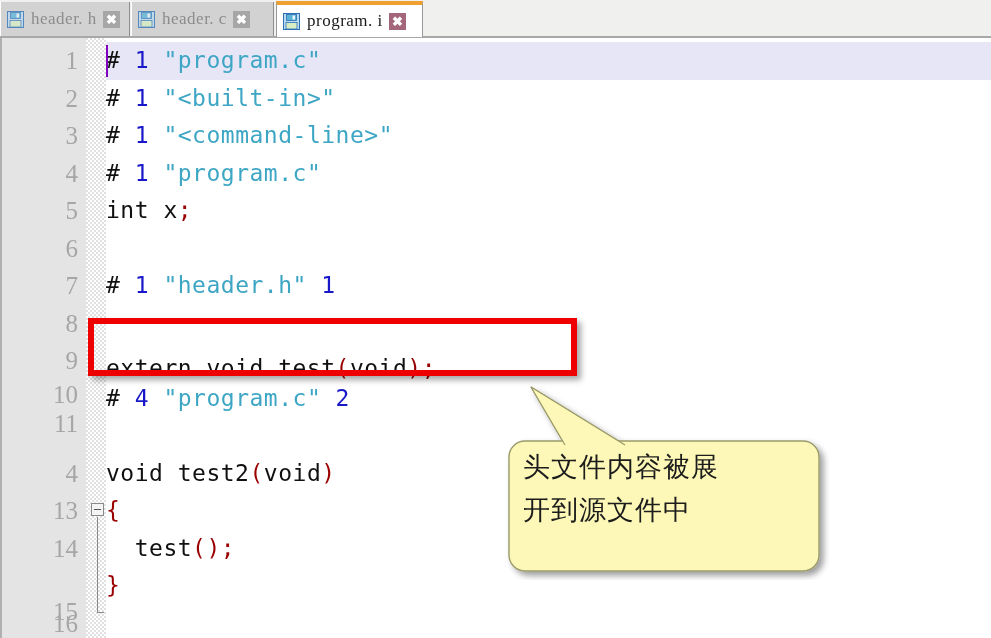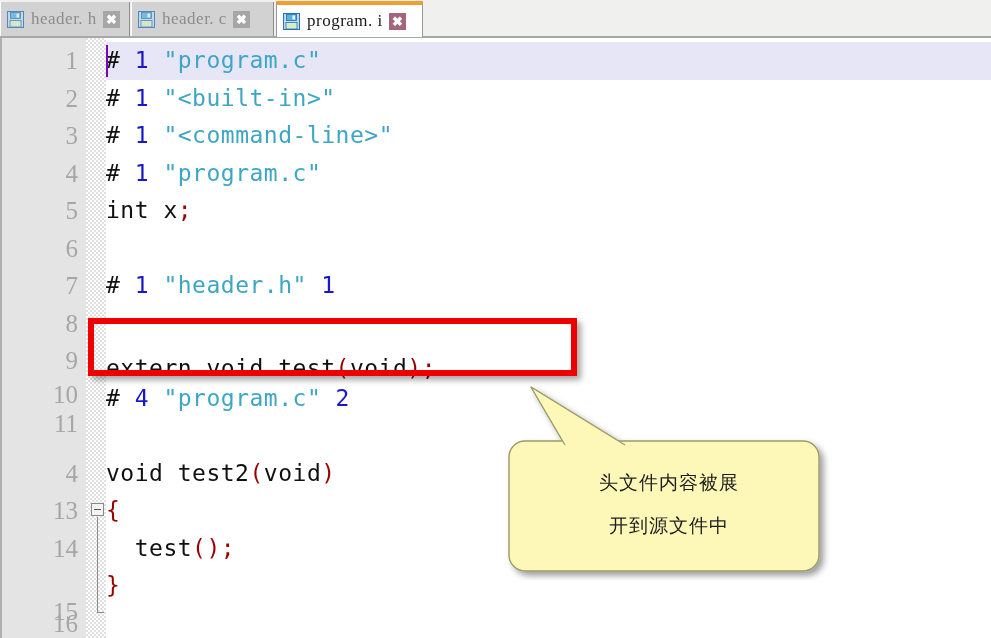--- a/index.html
+++ b/index.html
@@ -194,27 +194,26 @@
     left: 505px; top: 383px;
     width: 328px; height: 197px;
     z-index: 7;
   }
   #callout svg { display: block; }
   #callout-text {
     position: absolute;
     left: 18px;
     top: 62px;
     width: 292px;
-    text-align: center;
+    text-align: left;
     font-family: "DejaVu Sans", sans-serif;
-    font-size: 19px;
+    font-size: 27px;
     line-height: 43px;
     color: #1c1c1c;
     letter-spacing: 1px;
-    margin-top: 16px;
   }
 </style>
 </head>
 <body>
 
 <div id="app">
 
   <div id="tabbar">
       <div class="tab inactive" style="left: 0px; width: 130px;">
         <span class="tab-icon"><svg width="17" height="17" viewBox="0 0 17 17" style="opacity:0.75;">

